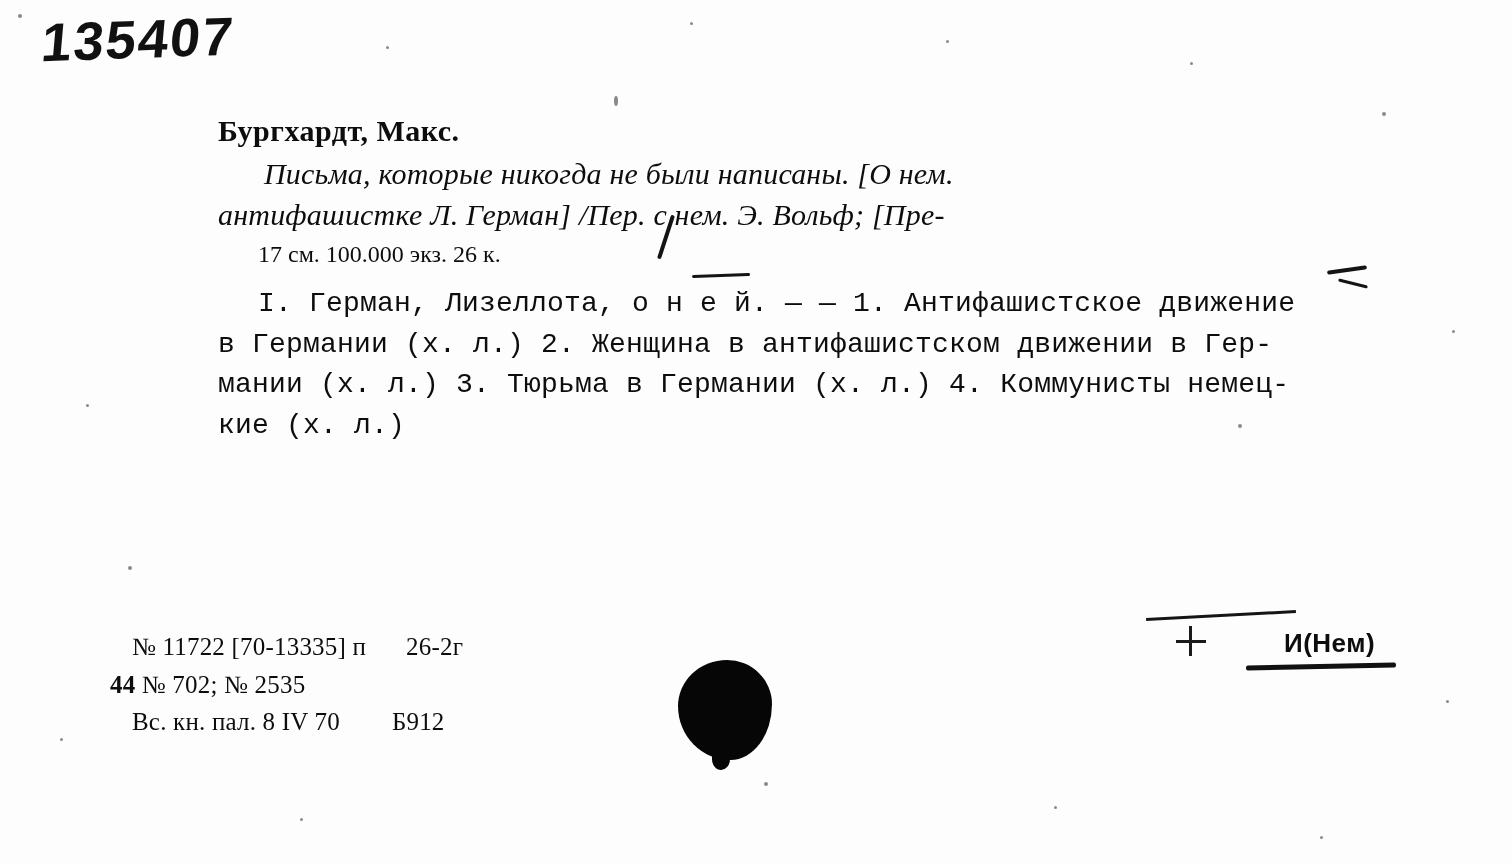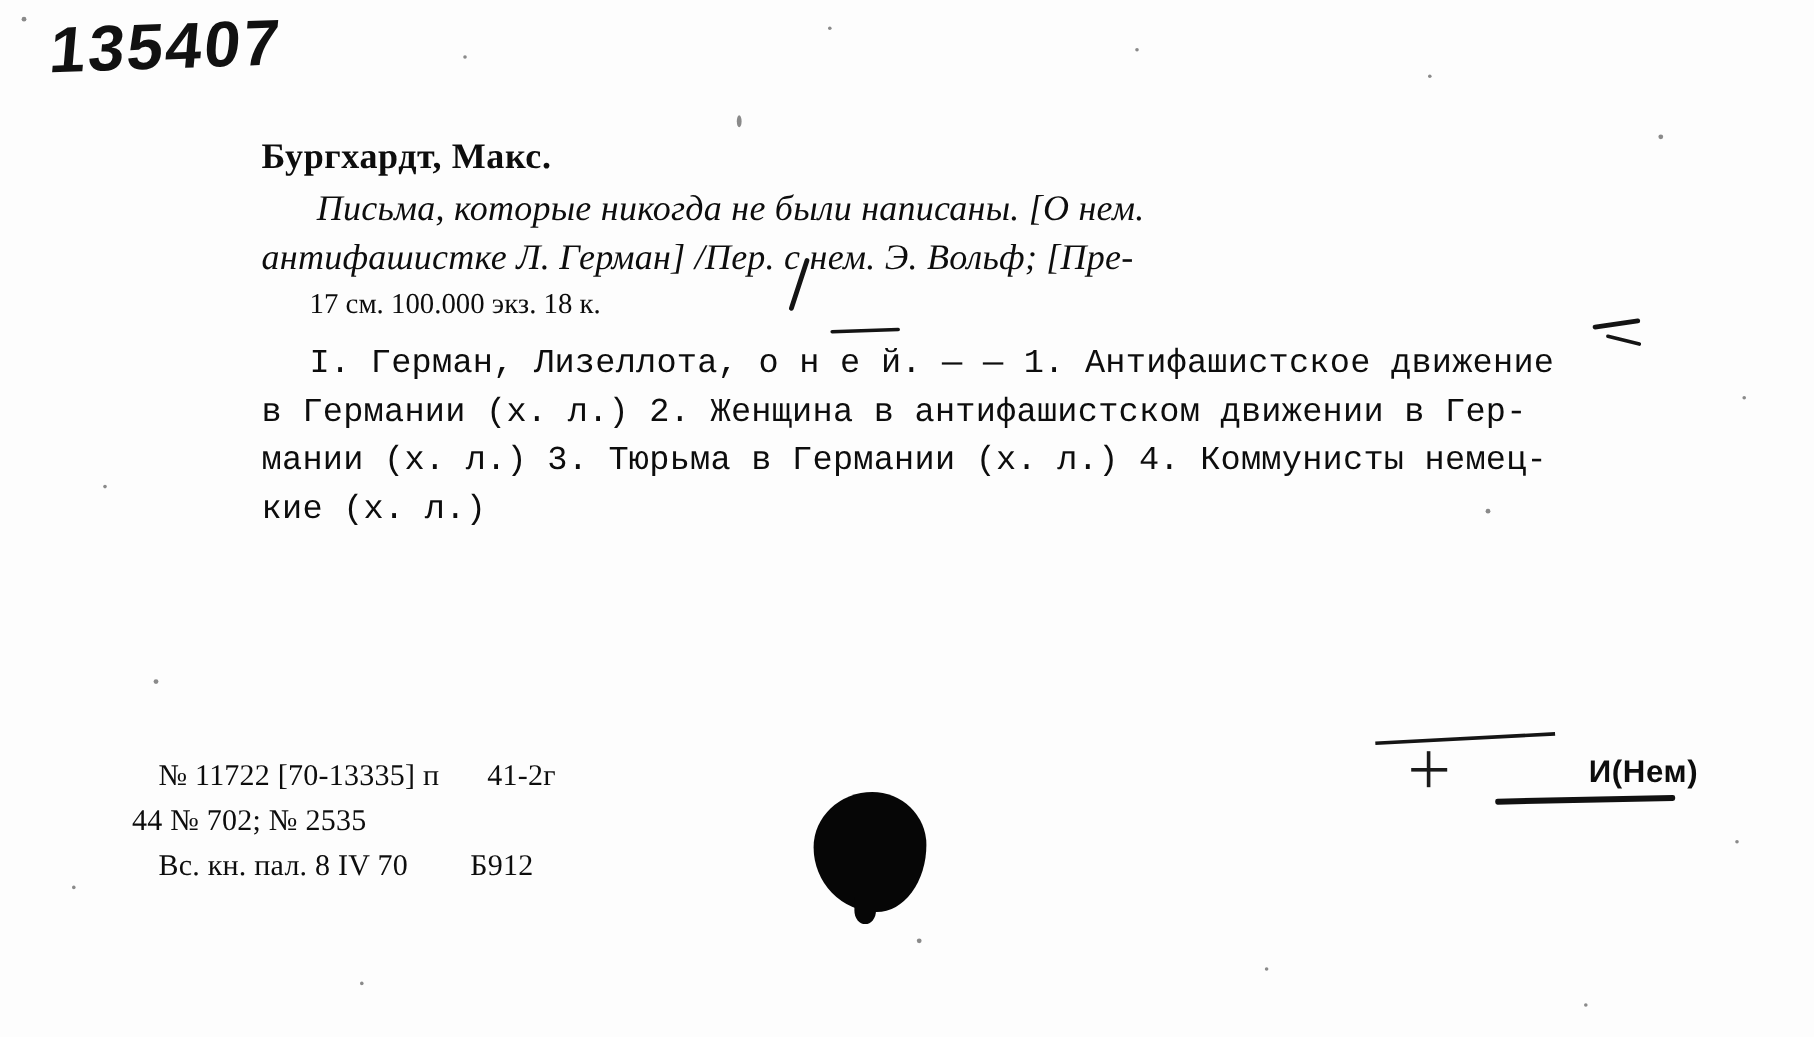--- a/index.html
+++ b/index.html
@@ -114,21 +114,21 @@
     left: 1146px;
     top: 614px;
     width: 150px;
     height: 3px;
     background: #151515;
     transform: rotate(-3deg);
   }
 
   .cutter {
     position: absolute;
-    left: 1324px;
+    left: 1284px;
     top: 628px;
     font-family: "Liberation Sans", sans-serif;
     font-size: 26px;
     font-weight: 700;
     letter-spacing: .5px;
   }
 
   .cross-mark {
     position: absolute;
     left: 1176px;
@@ -158,21 +158,21 @@
 
   .footer {
     position: absolute;
     left: 110px;
     top: 628px;
     font-size: 25px;
     line-height: 1.5;
     letter-spacing: .2px;
   }
   .footer .row { white-space: nowrap; }
-  .footer .bold { font-weight: 400; }
+  .footer .bold { font-weight: 700; }
   .footer .pad { display: inline-block; width: 52px; }
   .footer .pad-small { display: inline-block; width: 22px; }
   .footer .pad-mid { display: inline-block; width: 40px; }
 
   
   .ink-blot {
     position: absolute;
     left: 678px;
     top: 660px;
     width: 94px;
@@ -214,39 +214,39 @@
     <div class="author">Бургхардт,  Макс.</div>
 
     <div class="title-block">
       <span class="indent"></span><span>Письма, которые никогда не были написаны. [О нем.</span><br>
       <span>антифашистке Л. Герман] /Пер. с нем. Э. Вольф; [Пре-</span><br>
     </div>
 
 
 
     <div class="physical">
-      <span class="indent"></span><span>17 см. 100.000 экз. 18 к.</span>
+      <span class="indent"></span><span>17 см. 100.000 экз. 26 к.</span>
     </div>
 
     <div class="tracings">
       <span class="indent"></span><span>I. Герман, Лизеллота, о н е й. —  — 1. Антифашистское движение</span><br>
       <span>в Германии (х. л.) 2. Женщина в антифашистском движении в Гер-</span><br>
       <span>мании (х. л.) 3. Тюрьма в Германии (х. л.) 4. Коммунисты немец-</span><br>
       <span>кие (х. л.)</span>
     </div>
   </div>
 
   <div class="classmark-strike"></div>
   <div class="cross-mark"></div>
   <div class="cutter">И(Нем)</div>
   <div class="underline-thick"></div>
 
   <div class="footer">
     <div class="row">
-      <span class="pad-small"></span><span>№ 11722 [70-13335] п</span><span class="pad-mid"></span><span>41-2г</span>
+      <span class="pad-small"></span><span>№ 11722 [70-13335] п</span><span class="pad-mid"></span><span>26-2г</span>
     </div>
     <div class="row">
       <span class="bold">44</span>&nbsp;<span>№ 702; № 2535</span>
     </div>
     <div class="row">
       <span class="pad-small"></span><span>Вс. кн. пал. 8 IV 70</span><span class="pad"></span><span>Б912</span>
     </div>
   </div>
 
   <div class="ink-blot"></div>

